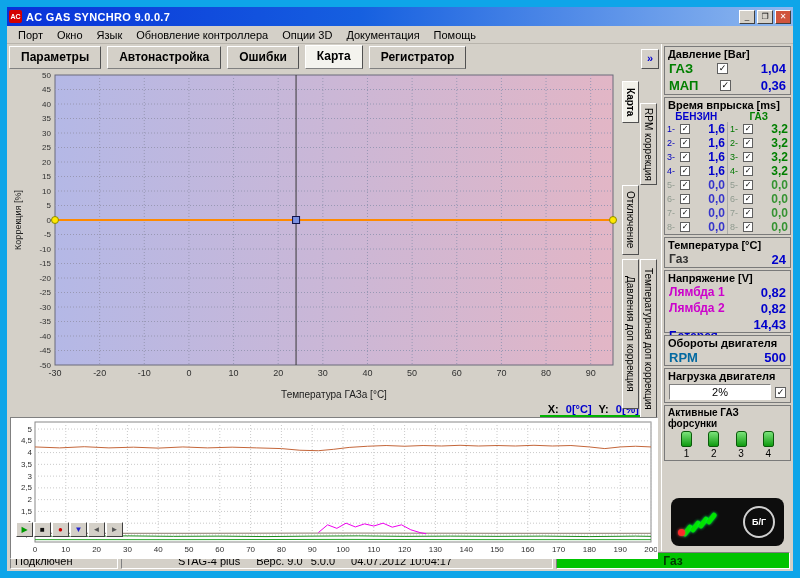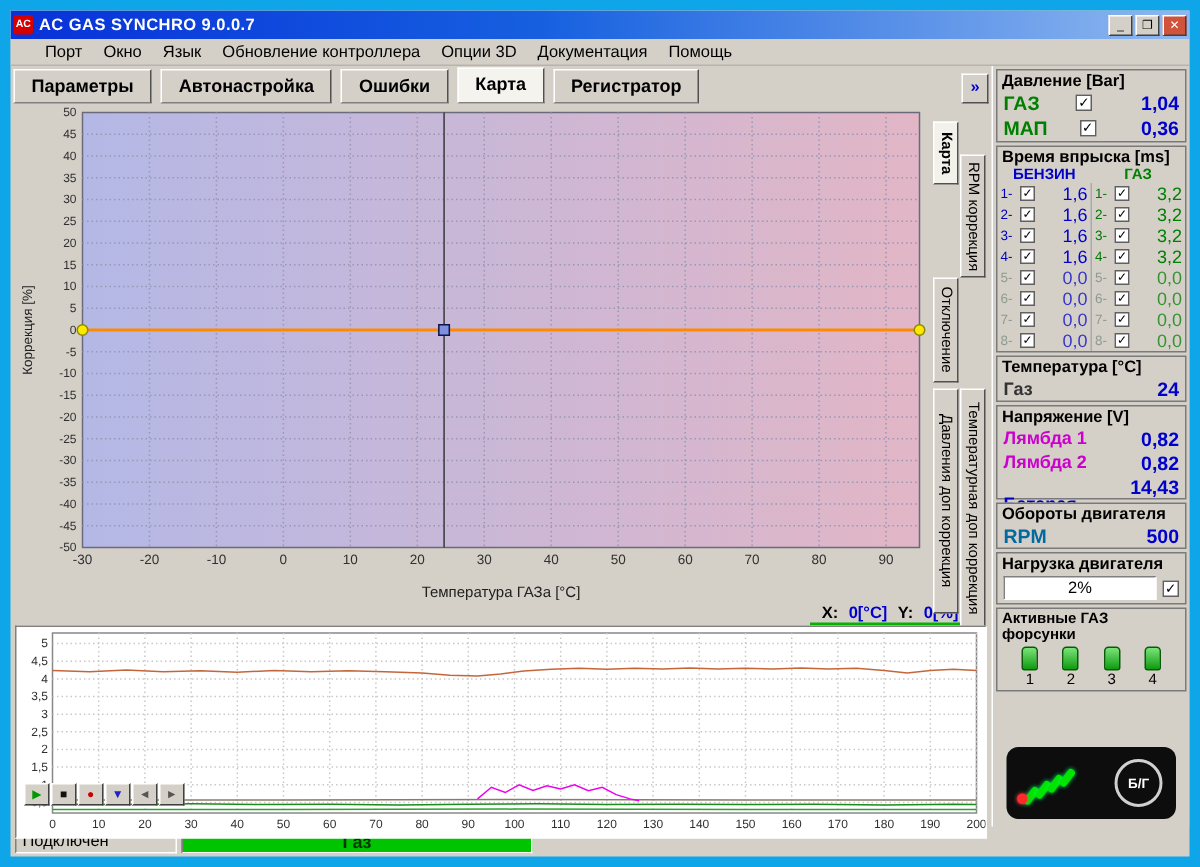--- a/index.html
+++ b/index.html
@@ -10,21 +10,21 @@
   .titlebar { height:19px; background:linear-gradient(90deg,#0831d9 0%,#1660e0 45%,#8fb8ef 100%);
               display:flex; align-items:center; padding:0 2px; flex:none; }
   .applogo { width:13px; height:13px; background:#d40000; color:#fff; font-size:7px; font-weight:bold;
              display:flex; align-items:center; justify-content:center; border-radius:2px; margin-right:4px; }
   .apptitle { color:#fff; font-size:11px; font-weight:bold; letter-spacing:.3px; }
   .winbtns { margin-left:auto; display:flex; gap:2px; }
   .wbtn { width:16px; height:14px; background:#d4d0c8; border:1px solid; border-color:#fff #404040 #404040 #fff;
           font-size:8px; line-height:11px; text-align:center; color:#000; }
   .wbtn.close { background:#d0543c; color:#fff; }
   
-  .menubar { height:18px; background:#d4d0c8; display:flex; align-items:center; padding:0 16px;
+  .menubar { height:18px; background:#d4d0c8; display:flex; align-items:center; padding:0 4px;
              font-size:11px; border-bottom:1px solid #b8b4ac; flex:none; }
   .menu-item { padding:2px 7px; }
   
   .content { flex:1; display:flex; min-height:0; }
   .leftcol { width:654px; display:flex; flex-direction:column; }
   
   .tabbar { height:25px; display:flex; align-items:flex-end; padding:2px 2px 0 2px; gap:2px; flex:none; }
   .tab { border:1px solid; border-color:#fff #505050 #808080 #fff; background:#d4d0c8;
          font-size:12px; font-weight:bold; padding:3px 11px 4px; }
   .tab.active { background:#f4f3ee; padding-bottom:5px; }
@@ -63,21 +63,21 @@
   .val { margin-left:auto; font-weight:bold; font-size:13px; color:#0000cc; }
   .prow .cb { margin-left:auto; } .prow .val { margin-left:auto; min-width:34px; text-align:right; }
   .inj-heads { display:flex; font-size:10px; font-weight:bold; }
   .inj-heads span { flex:1; text-align:center; }
   .h-benzin { color:#0000cc; } .h-gaz { color:#007f00; }
   .inj-row { display:flex; height:14px; align-items:center; }
   .half { flex:1; display:flex; align-items:center; padding:0 2px; }
   .half.g { border-left:1px solid #aaa; }
   .idx { font-size:9px; width:13px; }
   .half .cb { margin-left:0; width:10px; height:10px; font-size:8px; line-height:8px; }
-  .ival { margin-left:auto; font-weight:normal; font-size:12px;text-align:center; }
+  .ival { margin-left:auto; font-weight:bold; font-size:12px;text-align:center; }
   .half.b .idx { color:#0000bb; } .half.g .idx { color:#007700; }
   .half.b .ival { color:#0000cc; } .half.g .ival { color:#007f00; }
   .dim .idx { color:#8f9a8f !important; }
   .dim .ival { opacity:.75; }
   .trow { display:flex; align-items:center; padding:0 4px; height:16px; }
   .tlabel { font-size:12px; font-weight:bold; }
   .loadrow { display:flex; align-items:center; padding:2px 4px; gap:4px; }
   .loadbox { flex:1; background:#fff; border:1px solid; border-color:#808080 #fff #fff #808080;
              text-align:center; font-size:11px; padding:1px 0; }
   .injectors-row { display:flex; justify-content:space-around; padding:2px 8px 1px; }
@@ -511,16 +511,22 @@
         <span><span class="led" style="left: 14px; top: 26px;"></span><span class="led" style="left: 22px; top: 22px;"></span><span class="led" style="left: 30px; top: 18px;"></span><span class="led" style="left: 38px; top: 14px;"></span></span>
         <span class="led-red"></span>
         <span class="gauge-switch">Б/Г</span>
       </div>
 
     </div>
   </div>
 
   <div class="statusbar">
     <span class="scell sc1">Подключен</span>
+    <span class="scell sc2">
+      <span class="dev">STAG-4 plus</span>
+      <span>Верс. 9.0</span>
+      <span class="build">5.0.0</span>
+      <span>04.07.2012 10:04:17</span>
+    </span>
     <span class="scell sc-fuel">Газ</span>
   </div>
 
 </div>
 
 </body></html>

